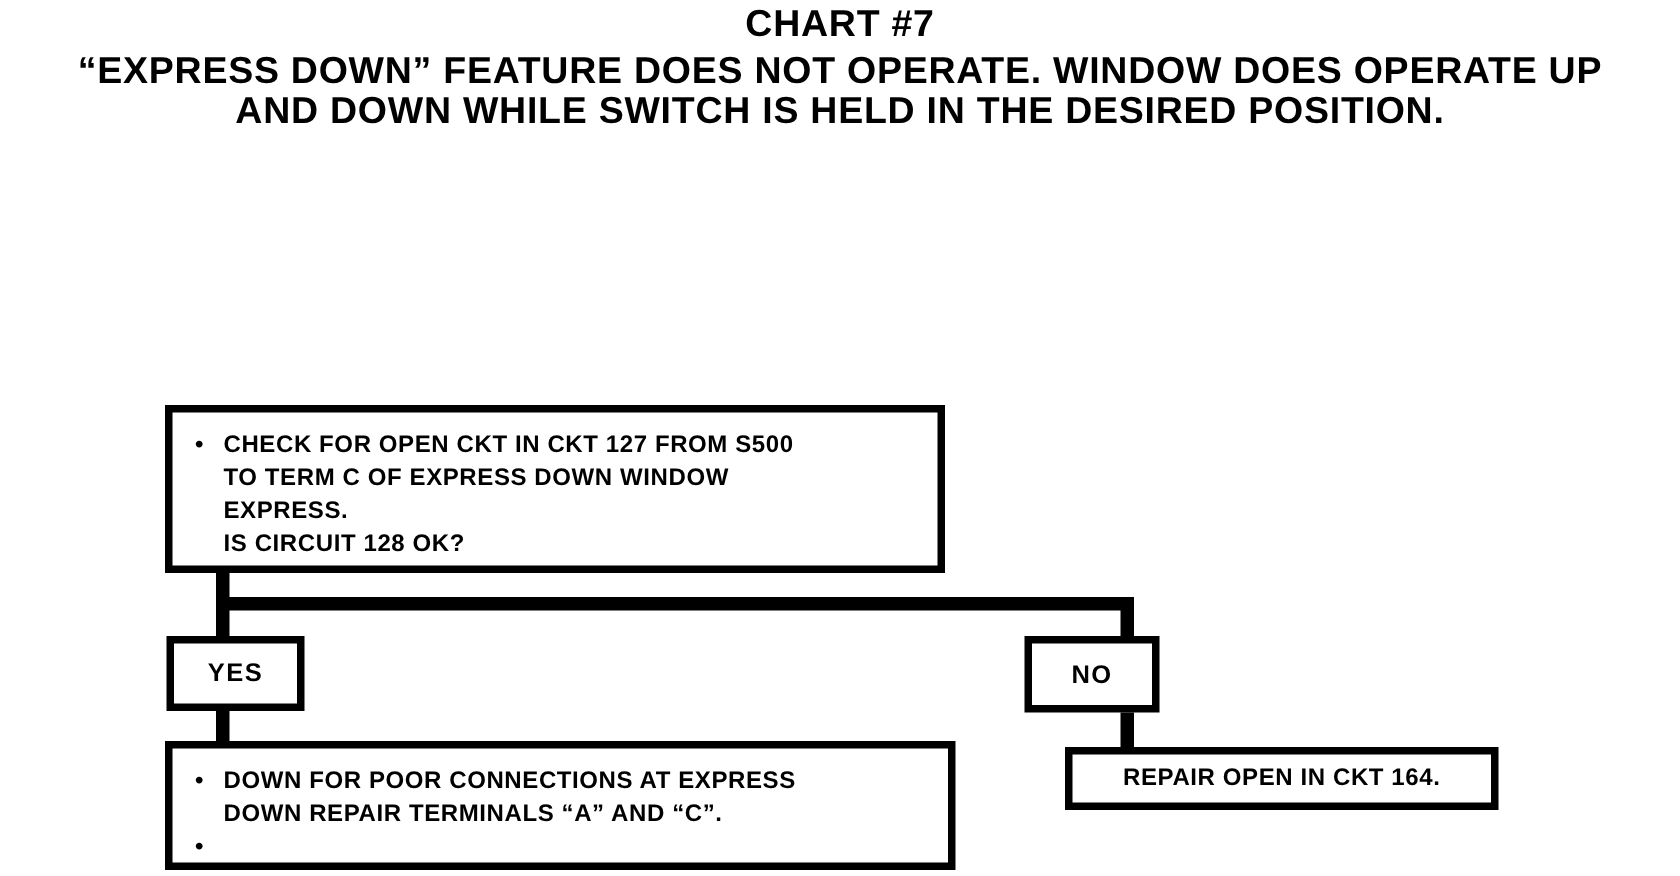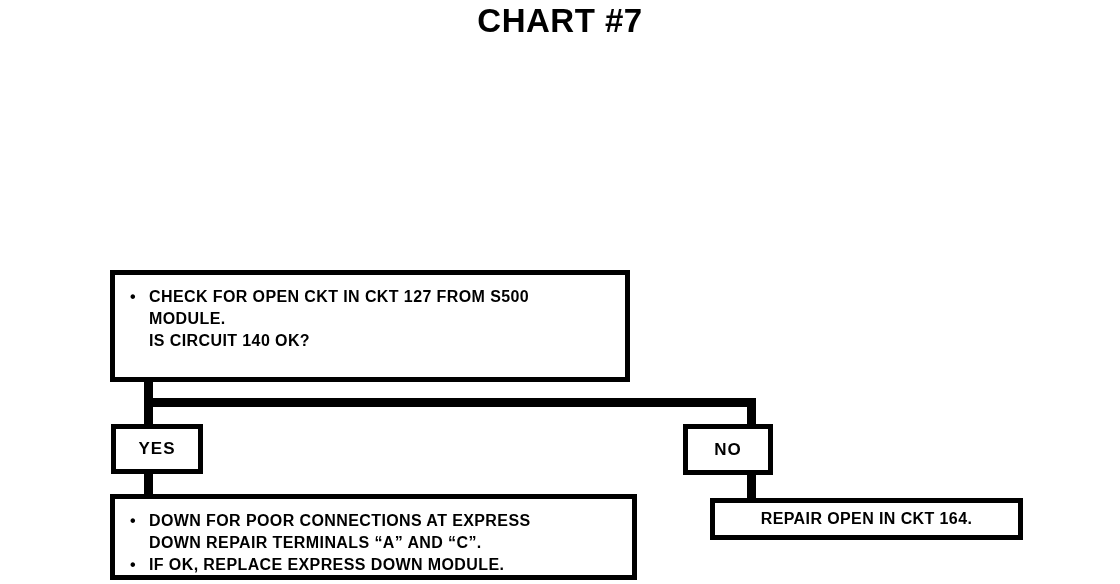--- a/index.html
+++ b/index.html
@@ -19,21 +19,21 @@
   
   .hdr {
     position: absolute;
     left: 0;
     width: 100%;
     text-align: center;
     font-weight: bold;
     white-space: nowrap;
     letter-spacing: 0.5px;
   }
-  #chart-title   { top: 2px;  font-size: 33px; }
+  #chart-title   { top: 2px;  font-size: 25px; }
   #subtitle-1    { top: 33px; font-size: 25px; }
   #subtitle-2    { top: 60px; font-size: 25px; }
 
   
   .fbox {
     position: absolute;
     border: 5px solid #000000;
     background: #ffffff;
     box-sizing: border-box;
   }
@@ -50,21 +50,21 @@
     width: 19px;
     flex: 0 0 19px;
     font-weight: bold;
     font-size: 16px;
     line-height: 22px;
   }
   #decision-box   { left: 110px; top: 270px; width: 520px; height: 112px; }
   #yes-box        { left: 111px; top: 424px; width: 92px;  height: 50px; }
   #no-box         { left: 683px; top: 424px; width: 90px;  height: 51px; }
   #yes-action-box { left: 110px; top: 494px; width: 527px; height: 86px; }
-  #no-action-box  { left: 710px; top: 498px; width: 313px; height: 42px; }
+  #no-action-box  { left: 710px; top: 498px; width: 289px; height: 42px; }
 
   .branch-label {
     display: flex;
     align-items: center;
     justify-content: center;
     height: 100%;
     font-weight: bold;
     font-size: 17px;
     letter-spacing: 1px;
   }
@@ -85,40 +85,46 @@
   #conn-no-drop    { left: 747px; top: 398px; width: 9px;   height: 28px; } 
   #conn-yes-down   { left: 144px; top: 471px; width: 9px;   height: 25px; } 
   #conn-no-down    { left: 747px; top: 472px; width: 9px;   height: 28px; } 
 </style>
 </head>
 <body>
 
 <div id="canvas">
 
   <div id="chart-title" class="hdr">CHART #7</div>
+  <div id="subtitle-1" class="hdr">“EXPRESS DOWN” FEATURE DOES NOT OPERATE. WINDOW DOES OPERATE UP</div>
+  <div id="subtitle-2" class="hdr">AND DOWN WHILE SWITCH IS HELD IN THE DESIRED POSITION.</div>
 
   <div id="conn-stem" class="conn"></div>
   <div id="conn-branch" class="conn"></div>
   <div id="conn-no-drop" class="conn"></div>
   <div id="conn-yes-down" class="conn"></div>
   <div id="conn-no-down" class="conn"></div>
 
   <div id="decision-box" class="fbox">
     <div class="lines btext">
       <div class="line">
         <span class="bullet">•</span>
         <span>CHECK FOR OPEN CKT IN CKT 127 FROM S500</span>
       </div>
       <div class="line">
         <span class="bullet"></span>
-        <span>MODULE.</span>
+        <span>TO TERM C OF EXPRESS DOWN WINDOW</span>
       </div>
       <div class="line">
         <span class="bullet"></span>
-        <span>IS CIRCUIT 140 OK?</span>
+        <span>EXPRESS.</span>
+      </div>
+      <div class="line">
+        <span class="bullet"></span>
+        <span>IS CIRCUIT 128 OK?</span>
       </div>
     </div>
   </div>
 
   <div id="yes-box" class="fbox">
     <div class="branch-label">YES</div>
   </div>
 
   <div id="no-box" class="fbox">
     <div class="branch-label">NO</div>
@@ -129,21 +135,20 @@
       <div class="line">
         <span class="bullet">•</span>
         <span>DOWN FOR POOR CONNECTIONS AT EXPRESS</span>
       </div>
       <div class="line">
         <span class="bullet"></span>
         <span>DOWN REPAIR TERMINALS “A” AND “C”.</span>
       </div>
       <div class="line">
         <span class="bullet">•</span>
-        <span>IF OK, REPLACE EXPRESS DOWN MODULE.</span>
       </div>
     </div>
   </div>
 
   <div id="no-action-box" class="fbox">
     <div class="btext">REPAIR OPEN IN CKT 164.</div>
   </div>
 
 </div>
 

